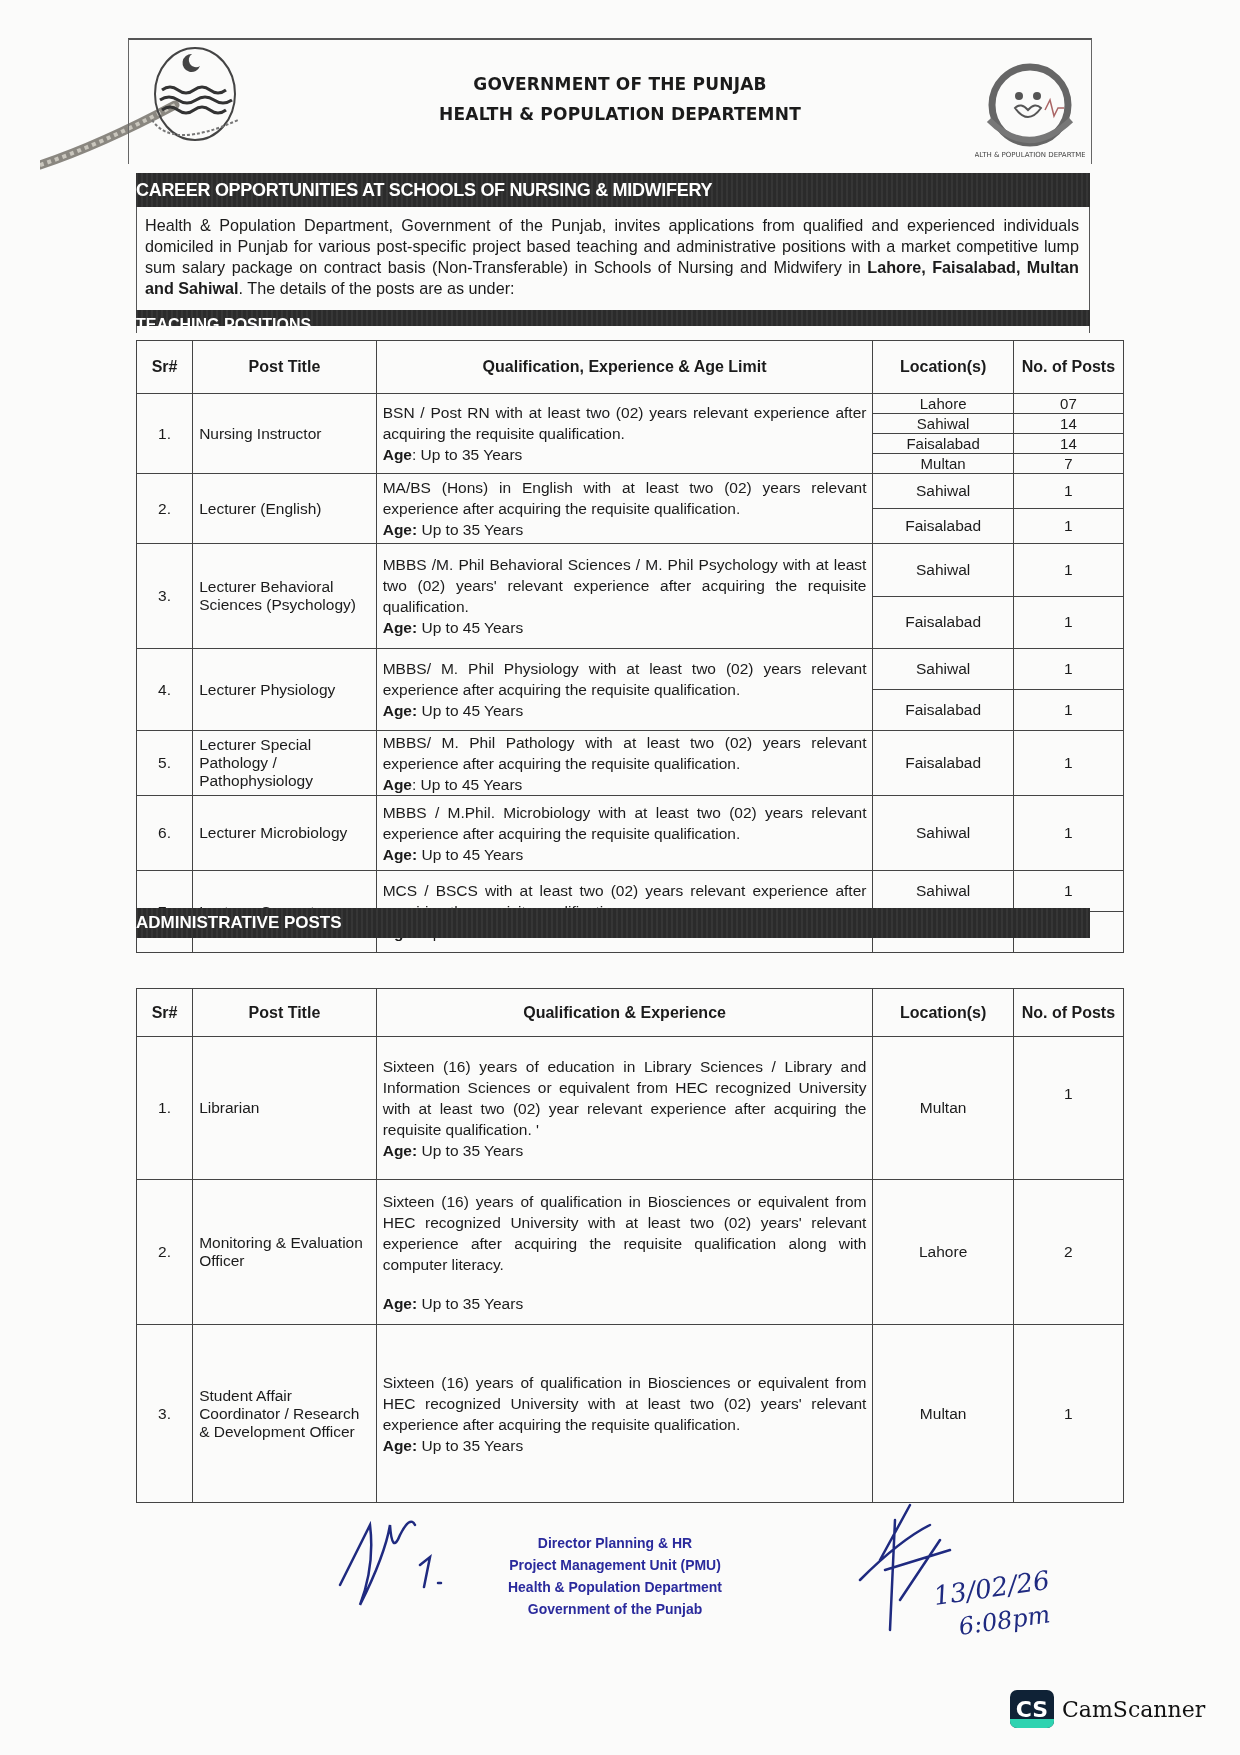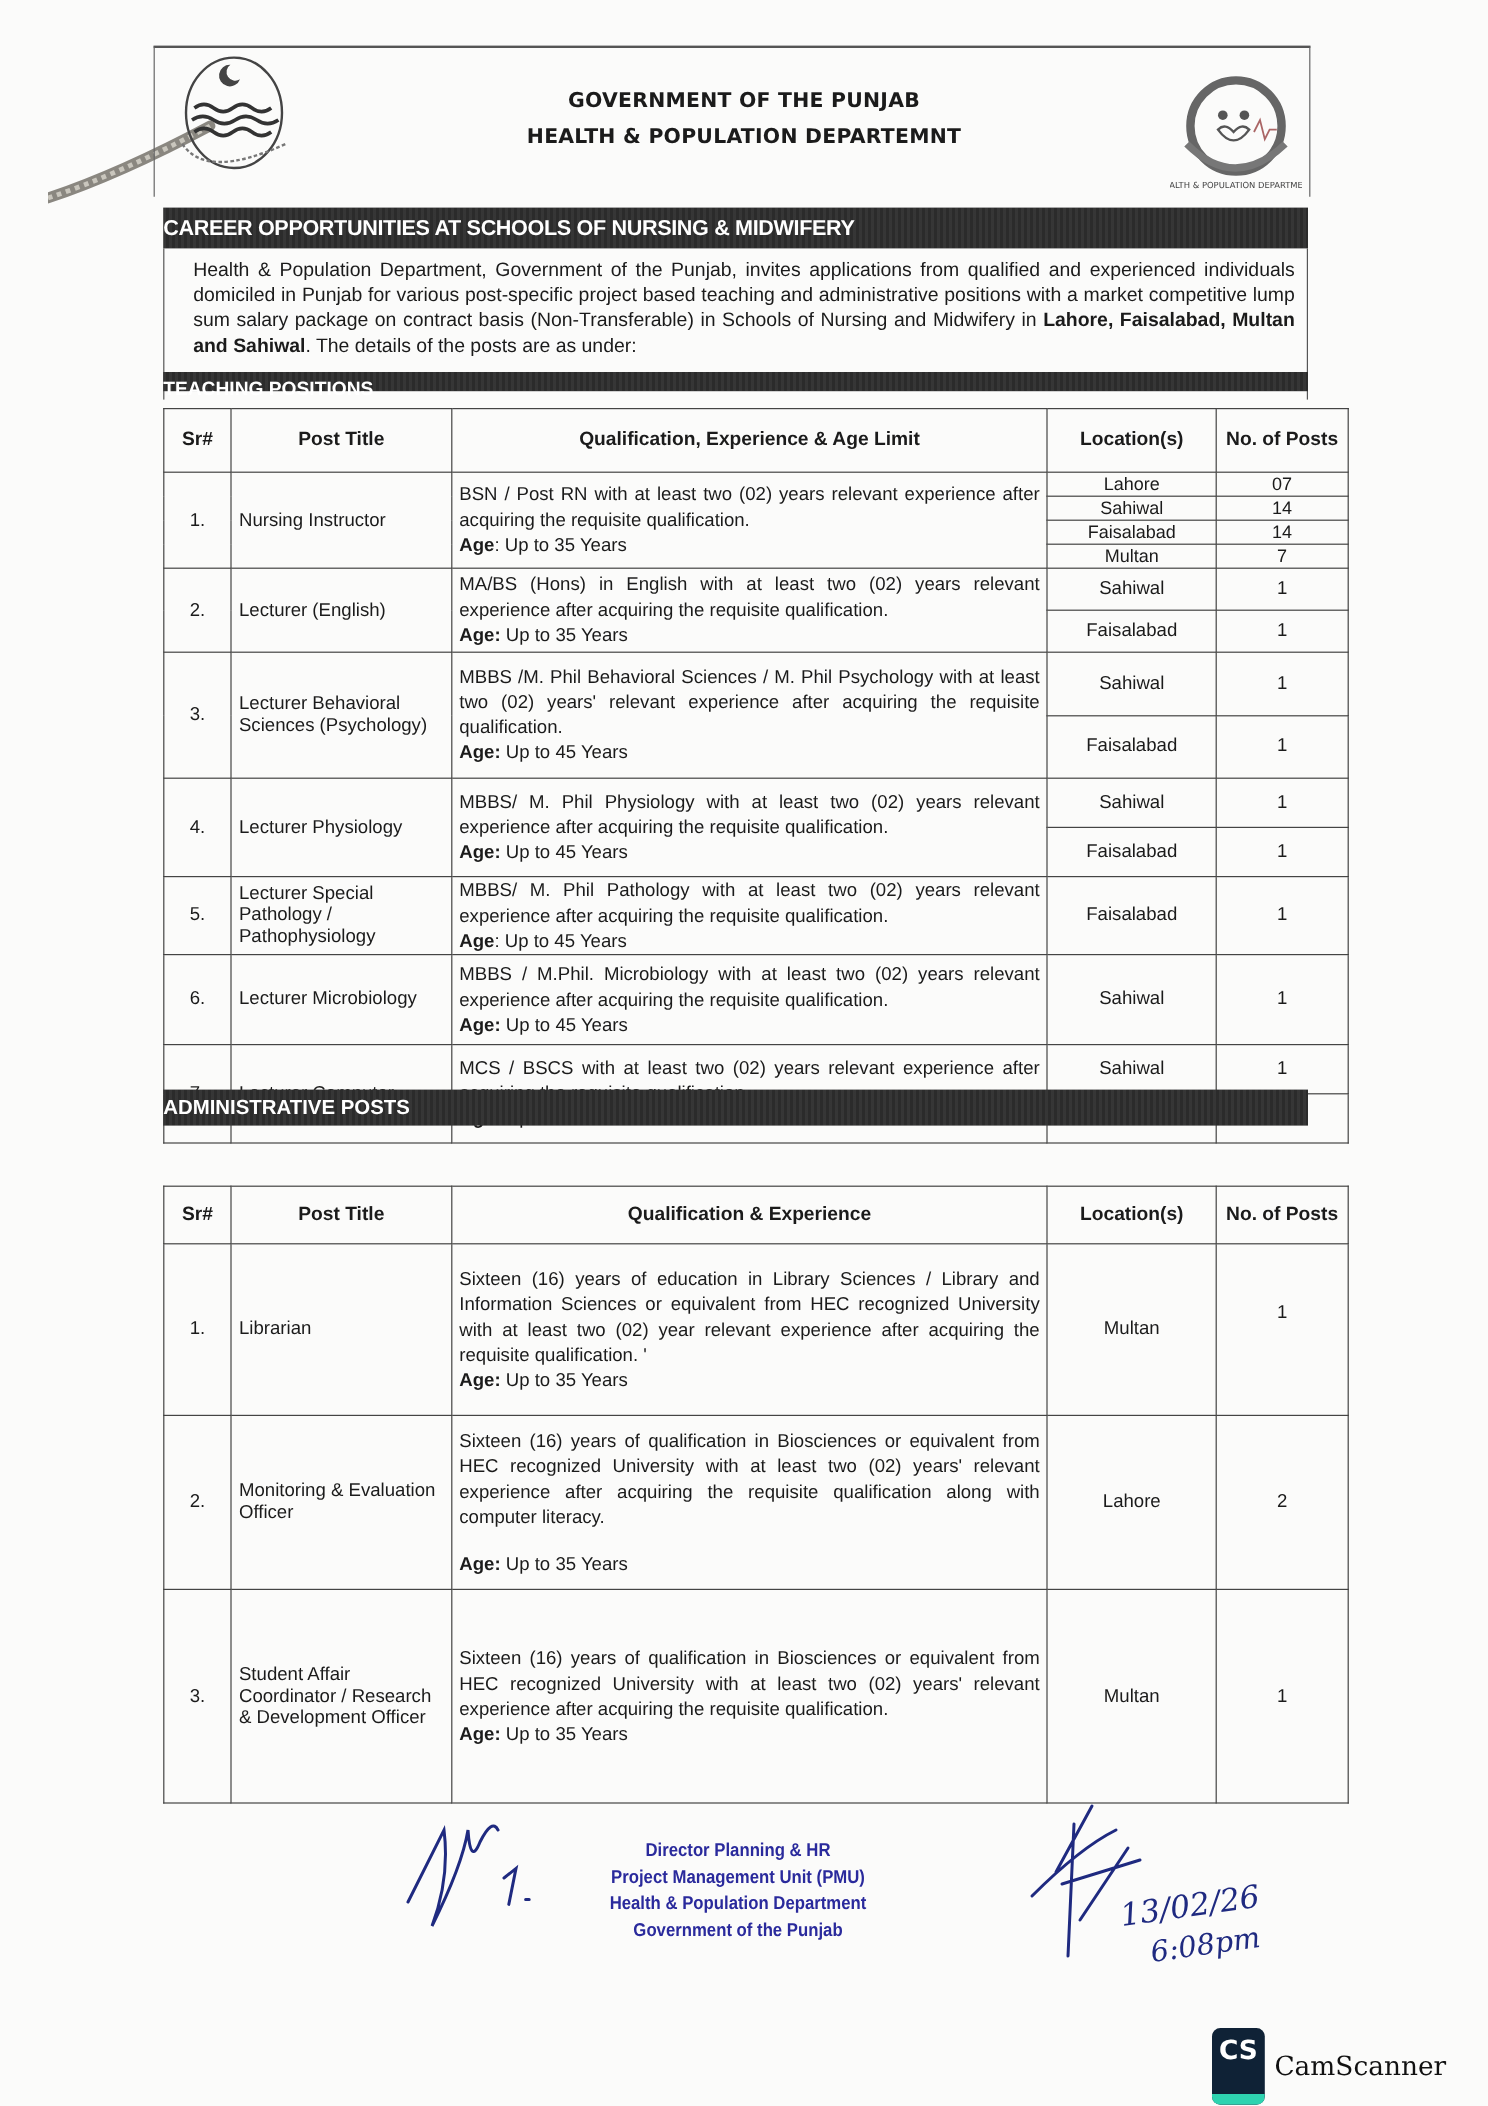--- a/index.html
+++ b/index.html
@@ -21,21 +21,21 @@
     position:absolute; left:136px; width:954px; background:#2b2b2b;
     background-image:repeating-linear-gradient(90deg, rgba(255,255,255,0.05) 0 2px, rgba(0,0,0,0) 2px 5px);
     color:#fff; font-weight:bold; text-align:left; font-family:"Liberation Sans", sans-serif;
   }
   .band-career { top:173px; height:34px; line-height:34px; font-size:18px; letter-spacing:-0.3px; }
   .band-teaching { top:310px; height:16px; line-height:30px; font-size:16px; }
   .band-admin { top:908px; height:30px; line-height:30px; font-size:17px; }
   .intro {
     position:absolute; left:136px; top:207px; width:954px; height:126px;
     border-left:1.5px solid #555; border-right:1.5px solid #555; box-sizing:border-box;
-    padding:8px 10px 0 24px; font-size:16.2px; line-height:21px; text-align:justify;
+    padding:8px 10px 0 8px; font-size:16.2px; line-height:21px; text-align:justify;
   }
   .intro b { font-weight:bold; }
   table.grid {
     position:absolute; left:136px; width:988px; border-collapse:collapse; table-layout:fixed;
     font-size:15.5px;
   }
   table.grid td, table.grid th {
     border:1.3px solid #444; padding:0 6px; vertical-align:middle;
   }
   table.grid th { font-weight:bold; font-size:16px; text-align:center; }
@@ -52,21 +52,21 @@
     position:absolute; left:450px; top:1532px; width:330px; text-align:center;
     color:#2a2a9c; font-family:"Liberation Sans", sans-serif; font-weight:bold; font-size:15.5px;
     line-height:22px; transform:scaleX(0.9);
   }
   .sig1 { position:absolute; left:330px; top:1505px; width:130px; height:120px; }
   .sig2 { position:absolute; left:840px; top:1500px; width:240px; height:140px; }
   .cam {
     position:absolute; left:1010px; top:1690px; display:flex; align-items:center;
   }
   .cam-icon {
-    width:44px; height:64px; border-radius:7px; background:#0f2236; position:relative; overflow:hidden;
+    width:44px; height:38px; border-radius:7px; background:#0f2236; position:relative; overflow:hidden;
     color:#fff; font-weight:bold; font-size:22px; text-align:center; line-height:40px;
     font-family:"DejaVu Sans", sans-serif;
   }
   .cam-icon:after { content:""; position:absolute; left:0; right:0; bottom:0; height:9px; background:#2ed3b0; }
   .cam-text { margin-left:8px; font-family:"DejaVu Serif", serif; font-size:22px; color:#111; }
   .rope { position:absolute; left:40px; top:95px; width:140px; height:90px; }
 </style>
 </head>
 <body>
 

